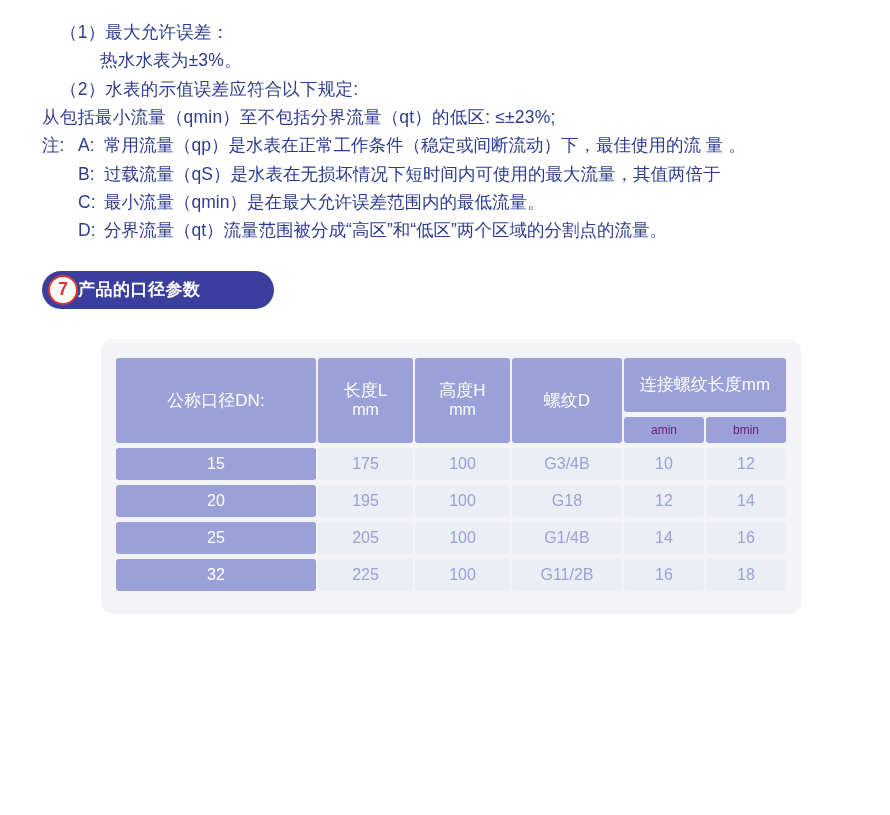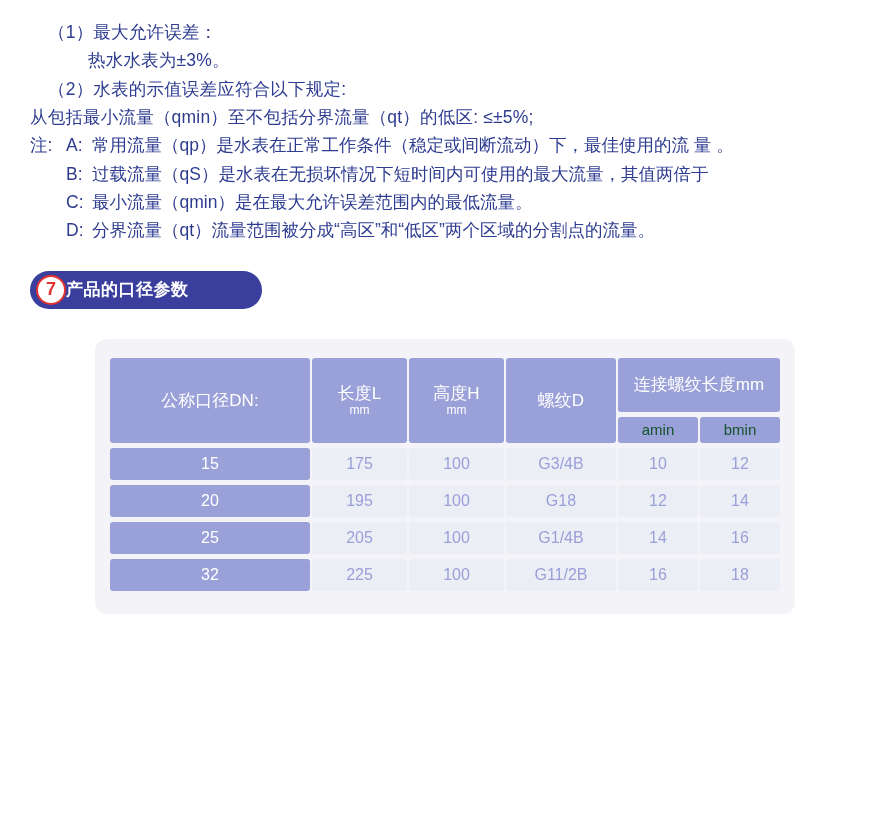--- a/index.html
+++ b/index.html
@@ -13,21 +13,21 @@
     font-family: "Liberation Sans", sans-serif;
     color: #2b3a8f;
     position: relative;
     overflow: hidden;
   }
   .page {
     position: relative;
     width: 890px;
     height: 815px;
     box-sizing: border-box;
-    padding: 18px 30px 0 30px;
+    padding: 18px 30px 0 42px;
   }
   
   .watermark {
     position: absolute;
     left: 0; top: 330px;
     width: 890px; height: 280px;
     pointer-events: none;
     opacity: 0.10;
     z-index: 0;
   }
@@ -125,29 +125,29 @@
   }
   .th-main {
     background: #9aa0d8;
     color: #ffffff;
     font-size: 17px;
     font-weight: normal;
     height: 52px;
     border-radius: 3px;
   }
   .th-main .unit {
-    font-size: 12px;
+    font-size: 16px;
     display: block;
     line-height: 1.1;
     font-weight: normal;
   }
   .th-sub {
     background: #9aa0d8;
-    color: #14532d;
-    font-size: 15px;
+    color: #701a75;
+    font-size: 12px;
     font-weight: normal;
     height: 24px;
     border-radius: 3px;
   }
   .td-dn {
     background: #9aa0d8;
     color: #ffffff;
     font-size: 16px;
     height: 30px;
     border-radius: 3px;
@@ -178,21 +178,21 @@
     <div class="wm-block" style="left:398px; top:170px; width:70px; height:90px;"></div>
     <div class="wm-block" style="left:490px; top:170px; width:70px; height:90px;"></div>
     <div class="wm-block" style="left:600px; top:40px; width:26px; height:26px; background:#d88;"></div>
   </div>
 
   <div class="content">
 
     <div class="line l-indent1">（1）最大允许误差：</div>
     <div class="line l-indent3">热水水表为±3%。</div>
     <div class="line l-indent1">（2）水表的示值误差应符合以下规定:</div>
-    <div class="line">从包括最小流量（qmin）至不包括分界流量（qt）的低区: ≤±5%;</div>
+    <div class="line">从包括最小流量（qmin）至不包括分界流量（qt）的低区: ≤±23%;</div>
 
     <div class="note-row">
       <span class="note-label">注:</span>
       <span class="note-key">A:</span>
       <span class="note-body">常用流量（qp）是水表在正常工作条件（稳定或间断流动）下，最佳使用的流 量 。</span>
     </div>
     <div class="note-row">
       <span class="note-label"></span>
       <span class="note-key">B:</span>
       <span class="note-body">过载流量（qS）是水表在无损坏情况下短时间内可使用的最大流量，其值两倍于</span>

